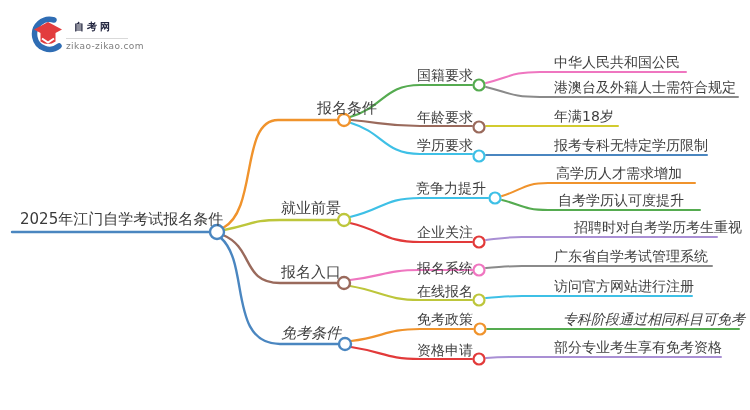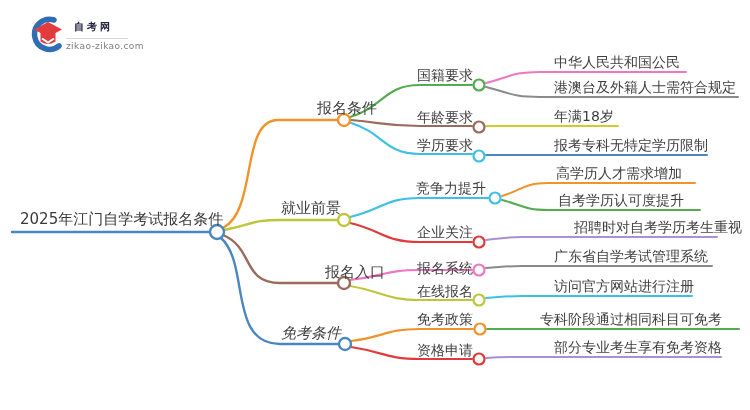--- a/index.html
+++ b/index.html
@@ -105,21 +105,21 @@
     </svg>
     <div class="logo-title">自考网</div>
     <div class="logo-divider"></div>
     <div class="logo-domain">zikao-zikao.com</div>
   </div>
 
   <div class="label central-label" style="left:20px;top:211px;">2025年江门自学考试报名条件</div>
 
   <div class="label branch-label" style="left:281px;top:100px;margin-left:36px;">报名条件</div>
   <div class="label branch-label" style="left:281px;top:200px;">就业前景</div>
-  <div class="label branch-label" style="left:281px;top:264px;margin-left:44px;">报名入口</div>
+  <div class="label branch-label" style="left:281px;top:264px;">报名入口</div>
   <div class="label branch-label" style="left:281px;top:325px;font-style:italic;">免考条件</div>
 
   <div class="label" style="left:417px;top:67px;">国籍要求</div>
   <div class="label" style="left:417px;top:109px;">年龄要求</div>
   <div class="label" style="left:417px;top:137px;">学历要求</div>
   <div class="label" style="left:416px;top:180px;">竞争力提升</div>
   <div class="label" style="left:417px;top:224px;">企业关注</div>
   <div class="label" style="left:417px;top:260px;">报名系统</div>
   <div class="label" style="left:417px;top:283px;">在线报名</div>
   <div class="label" style="left:417px;top:311px;">免考政策</div>
@@ -127,16 +127,16 @@
 
   <div class="label" style="left:554px;top:54px;">中华人民共和国公民</div>
   <div class="label" style="left:554px;top:79px;">港澳台及外籍人士需符合规定</div>
   <div class="label" style="left:554px;top:108px;">年满18岁</div>
   <div class="label" style="left:554px;top:137px;">报考专科无特定学历限制</div>
   <div class="label" style="left:556px;top:165px;">高学历人才需求增加</div>
   <div class="label" style="left:558px;top:192px;">自考学历认可度提升</div>
   <div class="label" style="left:554px;top:219px;margin-left:20px;">招聘时对自考学历考生重视</div>
   <div class="label" style="left:554px;top:248px;">广东省自学考试管理系统</div>
   <div class="label" style="left:554px;top:278px;">访问官方网站进行注册</div>
-  <div class="label" style="left:540px;top:311px;">专科阶段通过相同科目可免考</div>
+  <div class="label" style="left:563px;top:311px;font-style:italic;">专科阶段通过相同科目可免考</div>
   <div class="label" style="left:554px;top:339px;">部分专业考生享有免考资格</div>
 
 </div>
 
 </body></html>

